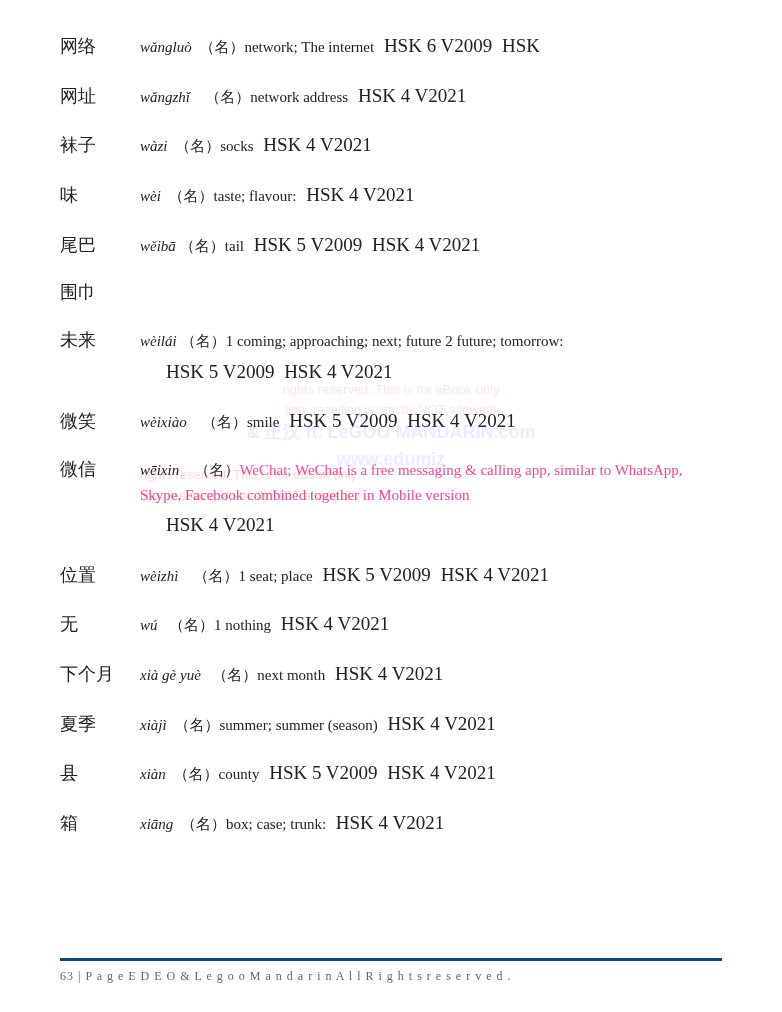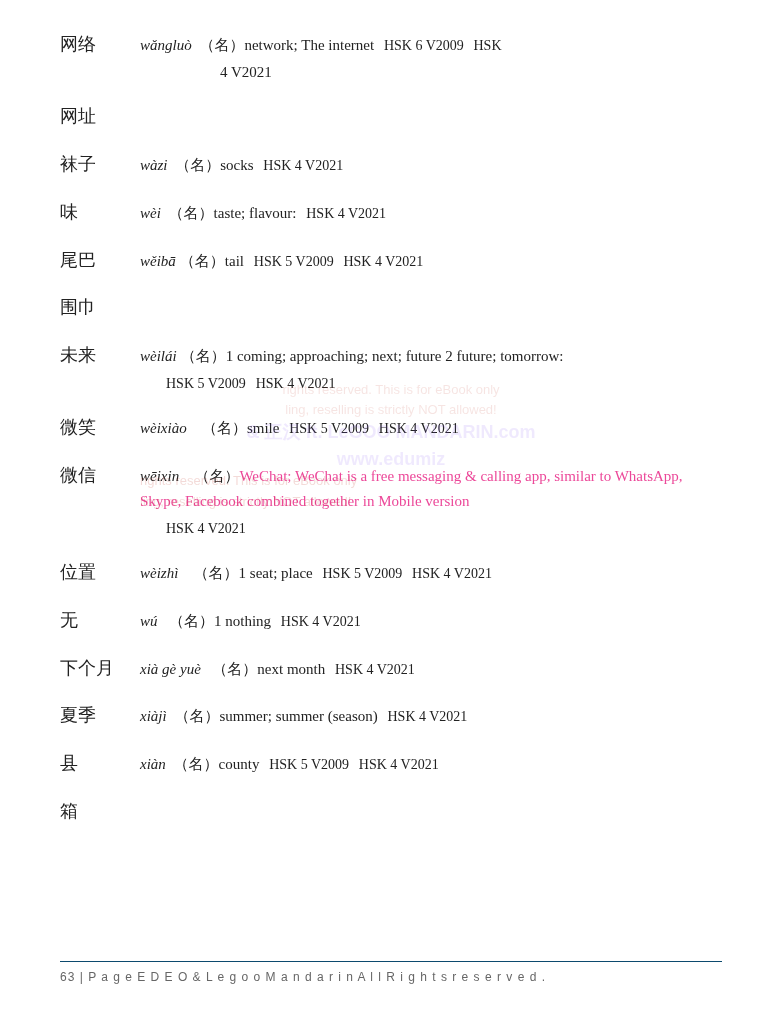--- a/index.html
+++ b/index.html
@@ -28,21 +28,21 @@
       margin-top: 10px;
     }
     .definition {
       display: inline;
       text-align: center;
     }
     .hsk-tag {
       display: inline;
       margin-left: 6px;
       color: #222;
-      font-size: 14px;
+      font-size: 19px;
     }
     .watermark {
       position: absolute;
       top: 380px;
       left: 50%;
       transform: translateX(-50%);
       width: 500px;
       text-align: center;
       opacity: 0.13;
       pointer-events: none;
@@ -62,26 +62,26 @@
       line-height: 1.5;
     }
     .orange-text {
       color: #ec4899;
     }
     .footer {
       position: absolute;
       bottom: 28px;
       left: 60px;
       right: 60px;
-      border-top: 1px solid #0c4a6e;
+      border-top: 3px solid #0c4a6e;
       padding-top: 8px;
       font-size: 12px;
       color: #666;
       letter-spacing: 1px;
-      font-family: Liberation Sans, sans-serif;
+      font-family: Liberation Serif, serif;
     }
     .indent {
       padding-left: 160px;
     }
     .entry-row {
       display: flex;
       flex-wrap: wrap;
       align-items: baseline;
     }
     .col-chinese {
@@ -102,26 +102,30 @@
   <div class="entry">
     <div class="entry-row">
       <span class="col-chinese">网络</span>
       <span class="col-rest">
         <span class="pinyin">wǎngluò</span>
         <span class="definition">（名）network; The internet</span>
         <span class="hsk-tag">HSK 6 V2009</span>
         <span class="hsk-tag">HSK</span>
       </span>
     </div>
-    <div class="indent">4 V2021</div>
   </div>
 
   <div class="entry">
     <div class="entry-row">
       <span class="col-chinese">网址</span>
+      <span class="col-rest">
+        <span class="pinyin">wǎngzhǐ</span>
+        &nbsp;&nbsp;（名）network address
+        <span class="hsk-tag">HSK 4 V2021</span>
+      </span>
     </div>
   </div>
 
   <div class="entry">
     <div class="entry-row">
       <span class="col-chinese">袜子</span>
       <span class="col-rest">
         <span class="pinyin">wàzi</span>
         （名）socks
         <span class="hsk-tag">HSK 4 V2021</span>
@@ -253,20 +257,25 @@
         （名）county
         <span class="hsk-tag">HSK 5 V2009</span>
         <span class="hsk-tag">HSK 4 V2021</span>
       </span>
     </div>
   </div>
 
   <div class="entry">
     <div class="entry-row">
       <span class="col-chinese">箱</span>
+      <span class="col-rest">
+        <span class="pinyin">xiāng</span>
+        （名）box; case; trunk:
+        <span class="hsk-tag">HSK 4 V2021</span>
+      </span>
     </div>
   </div>
 
 </div>
 
 <div class="watermark">
   <div class="watermark-top">
     rights reserved. This is for eBook only<br>
     ling, reselling is strictly NOT allowed!
   </div>

